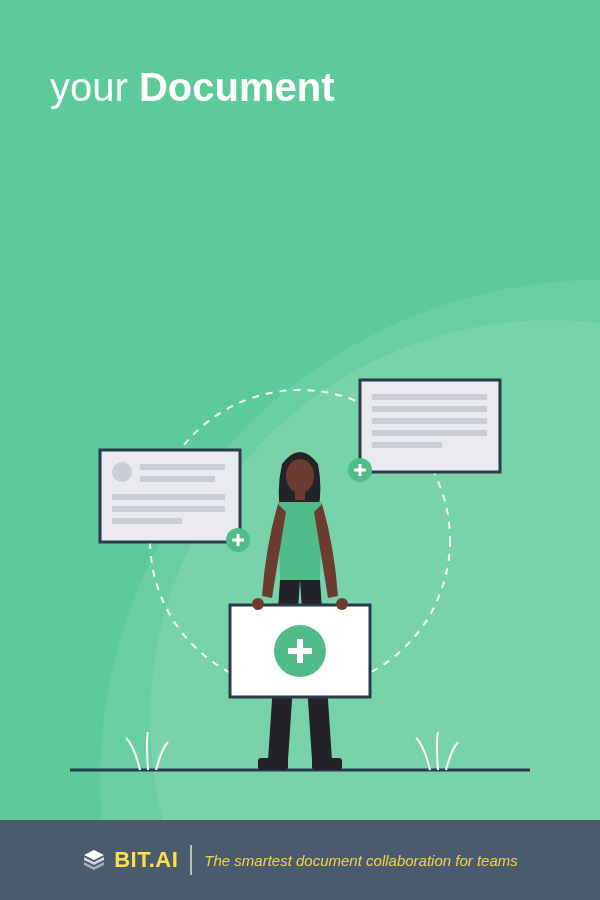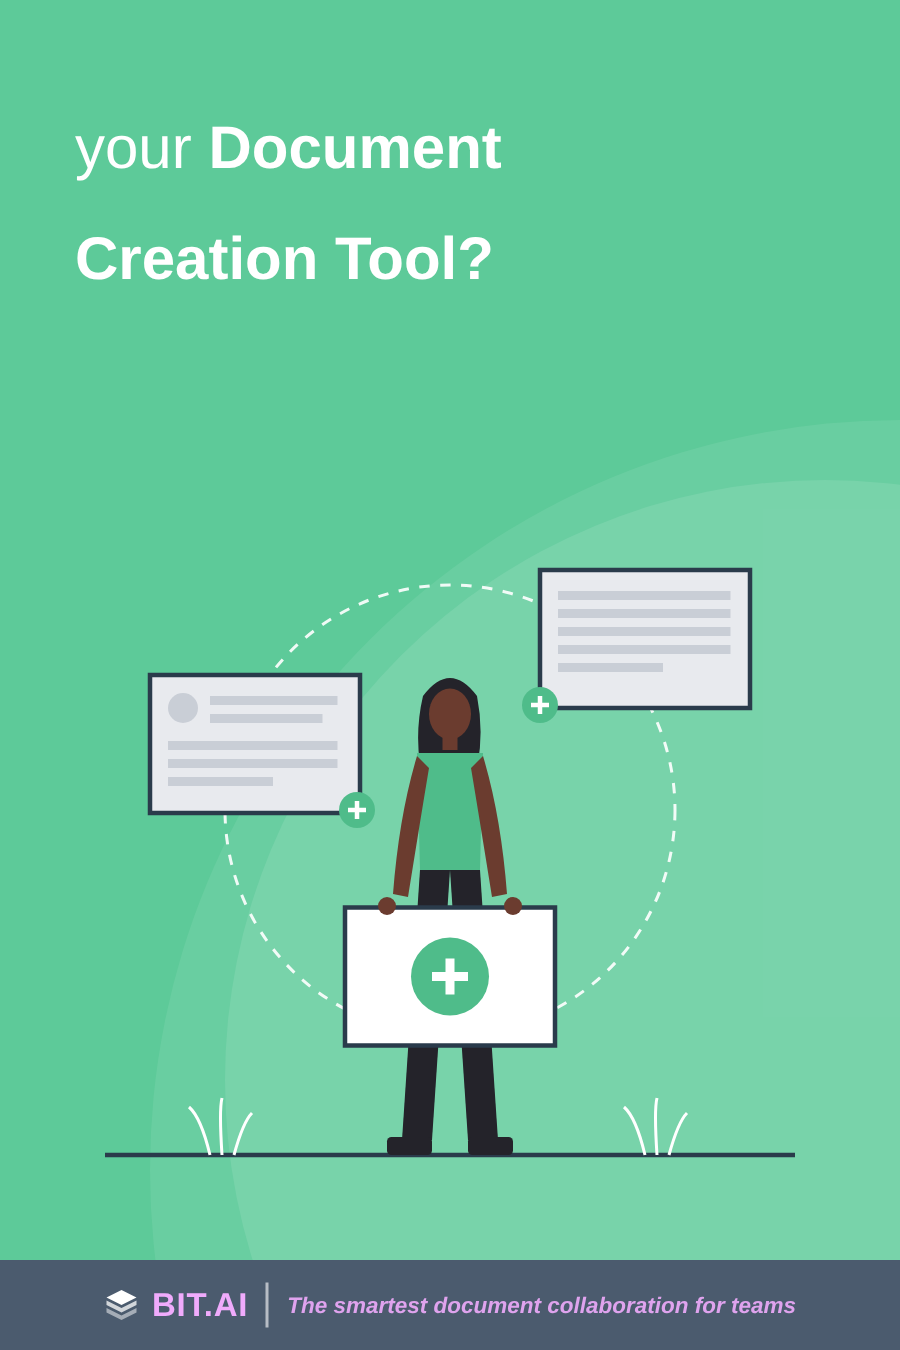--- a/index.html
+++ b/index.html
@@ -16,21 +16,21 @@
     color: #ffffff;
   }
   .line1 {
     font-size: 38px;
     font-weight: 300;
     line-height: 1.25;
   }
   .line2 {
     font-size: 40px;
     line-height: 1.35;
-    margin-top: 20px;
+    margin-top: 8px;
   }
   .light { font-weight: 300; }
   .bold { font-weight: 700; }
   .scene {
     position: absolute;
     left: 0;
     right: 0;
     bottom: 80px;
     height: 560px;
   }
@@ -55,59 +55,56 @@
   svg.illus {
     position: absolute;
     left: 0;
     top: 0;
   }
   .footer {
     position: absolute;
     bottom: 0;
     left: 0;
     right: 0;
-    height: 60px;
+    height: 80px;
     background: #4b5b6e;
     display: flex;
     align-items: center;
     justify-content: center;
     gap: 12px;
-    color: #f0abfc;
+    color: #fde047;
   }
   .brand {
     font-weight: 800;
     font-size: 22px;
     letter-spacing: 0.5px;
     display: flex;
     align-items: center;
     gap: 8px;
   }
   .brand svg { display: block; }
   .divider {
     width: 2px;
     height: 30px;
     background: #ffffff;
     opacity: 0.6;
   }
   .tagline {
     font-style: italic;
-    font-weight: 700;
+    font-weight: 400;
     font-size: 15px;
     opacity: 0.9;
   }
 </style>
 </head>
 <body>
 
 <div class="title">
   <div class="line2">
     <span class="light">your </span><span class="bold">Document</span>
-  </div>
-  <div class="line2">
-    <span class="bold">Creation Tool?</span>
   </div>
 </div>
 
 <div class="scene">
   <div class="arc a1"></div>
   <div class="arc a2"></div>
 
   <svg class="illus" width="600" height="560" viewBox="0 0 600 560">
 
     <circle cx="300" cy="280" r="150" fill="none" stroke="#ffffff" stroke-width="2" stroke-dasharray="7 7" opacity="0.9"></circle>

